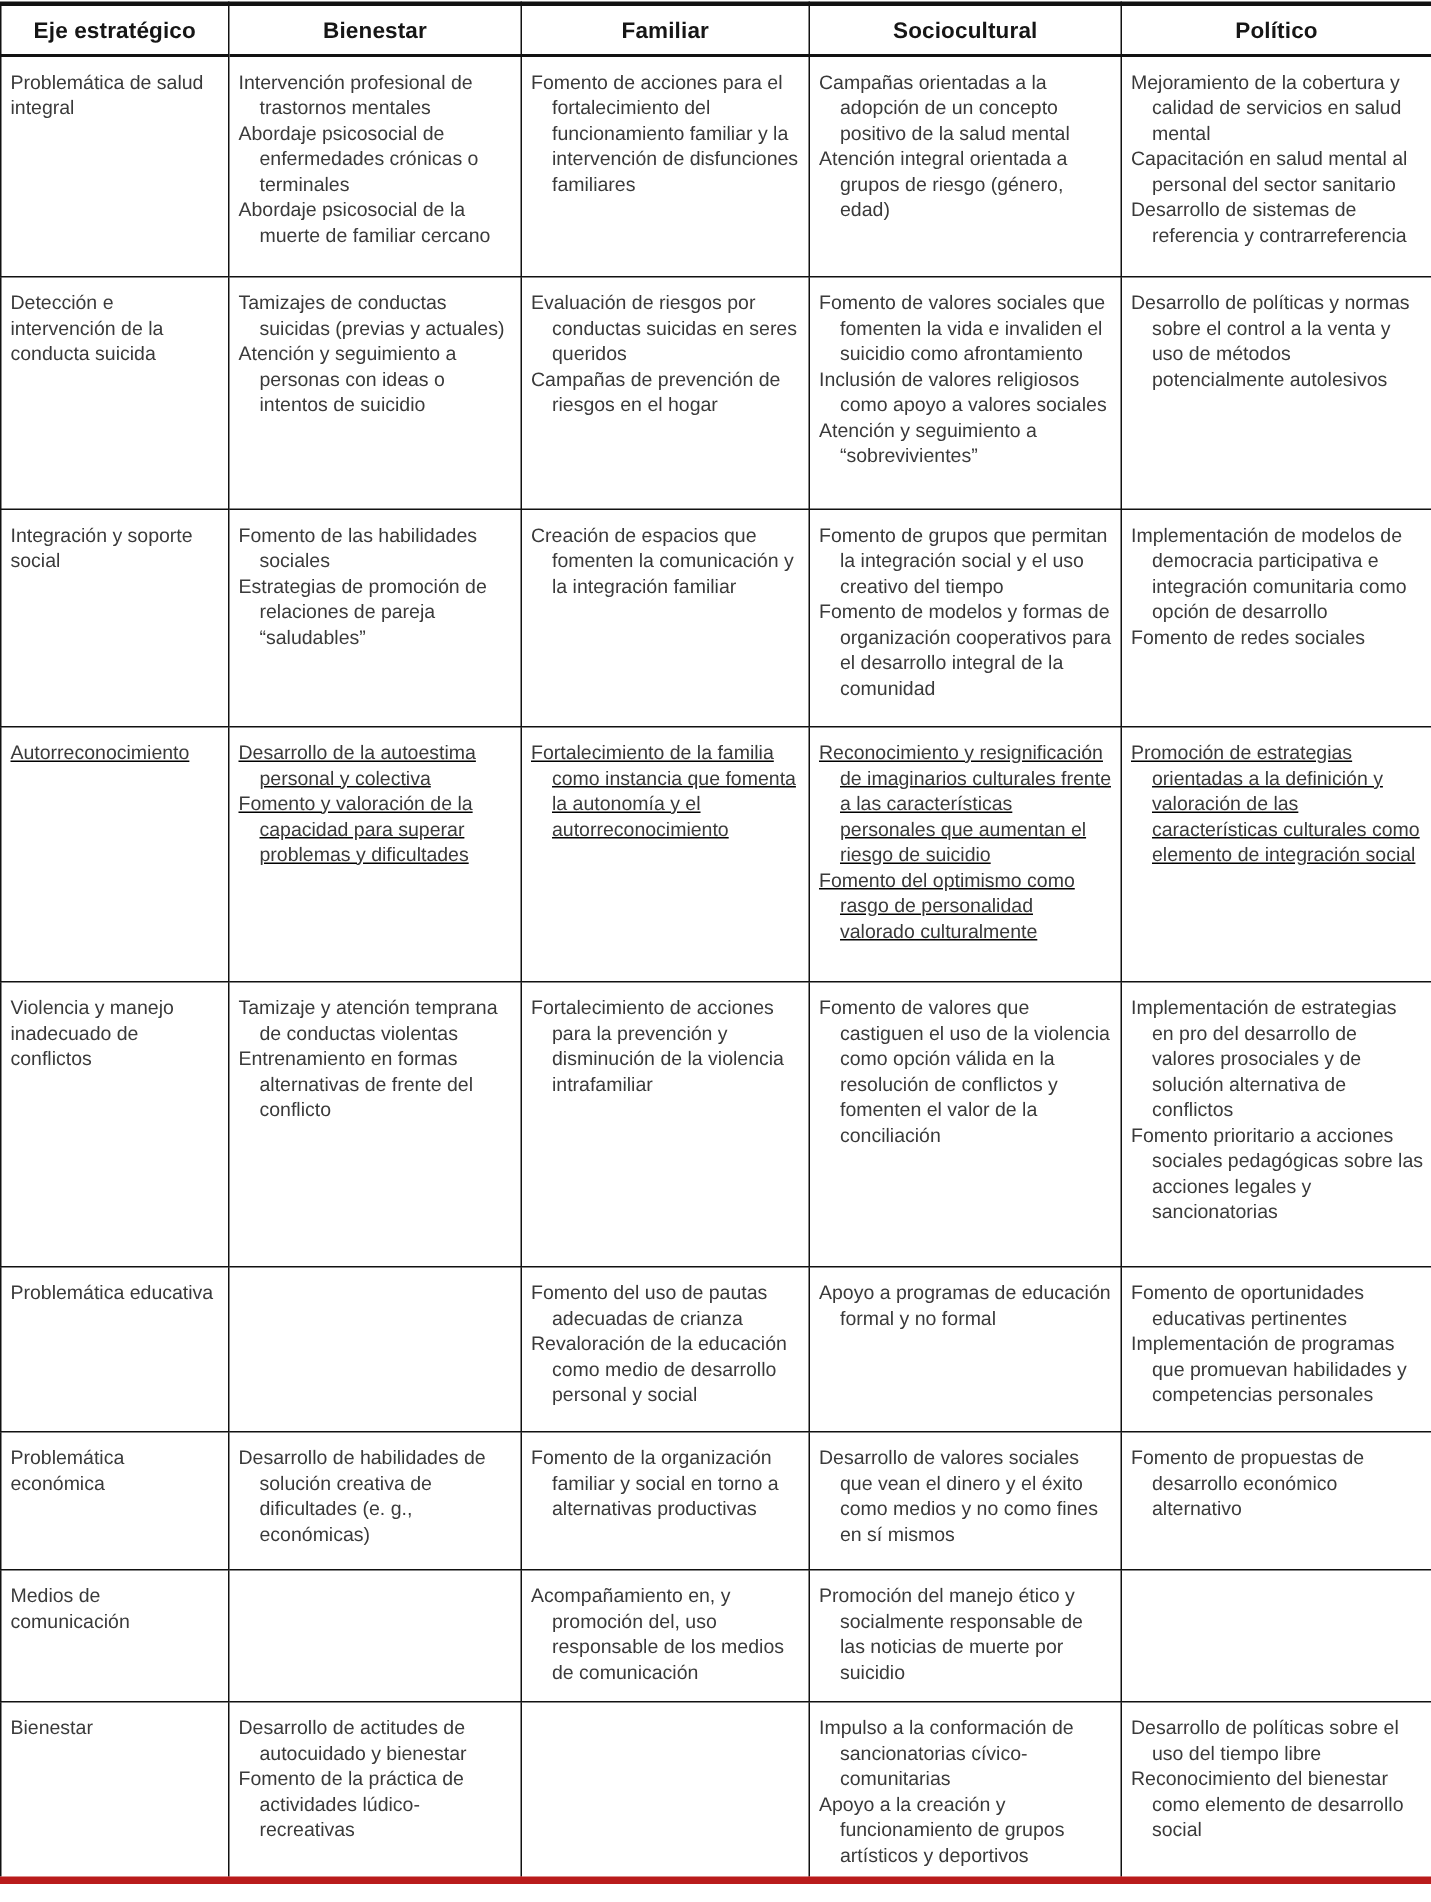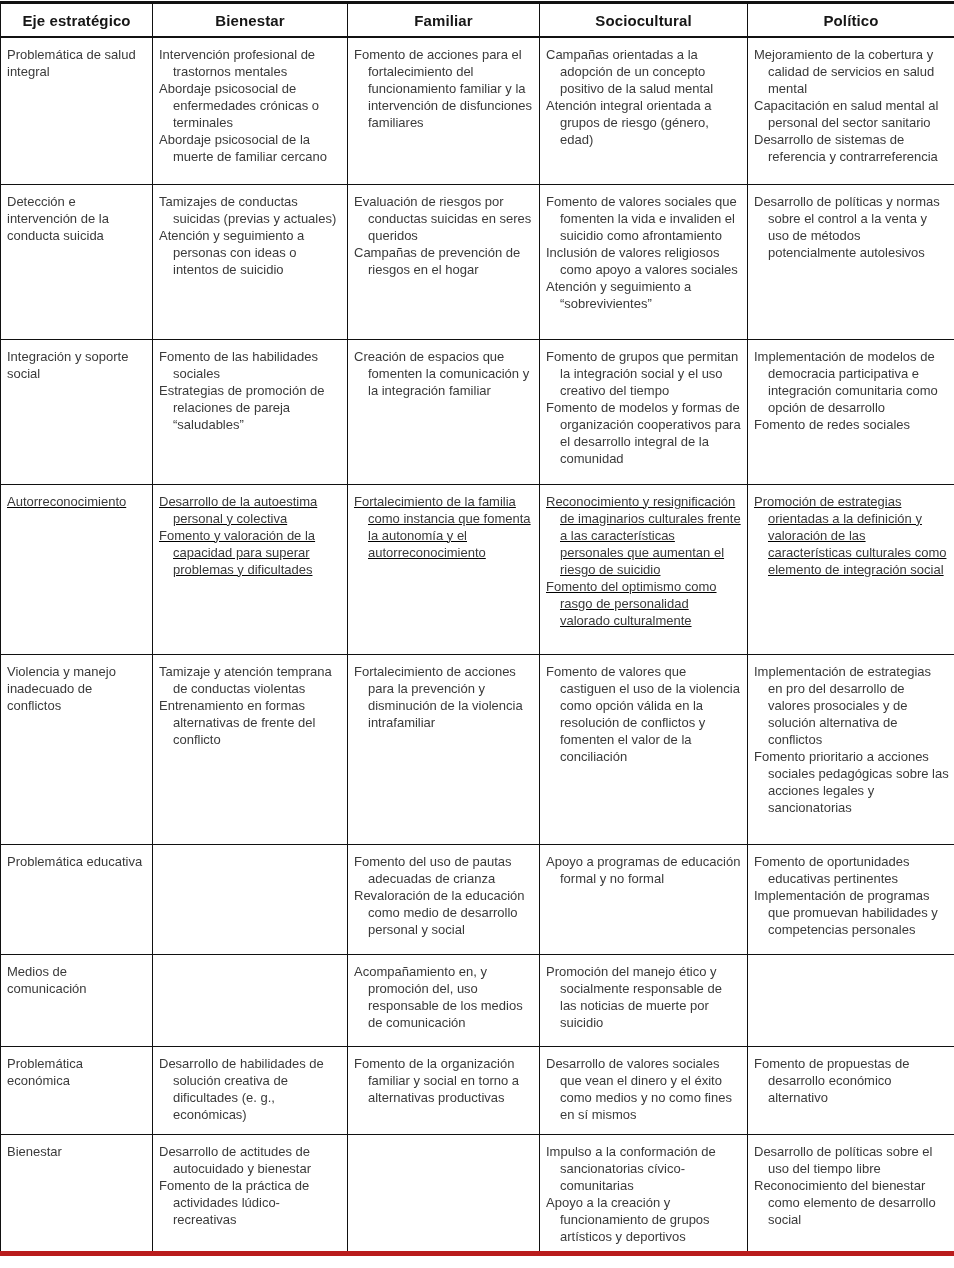--- a/index.html
+++ b/index.html
@@ -212,47 +212,47 @@
           <td>
             <p class="item">Apoyo a programas de educación formal y no formal</p>
           </td>
           <td>
             <p class="item">Fomento de oportunidades educativas pertinentes</p>
             <p class="item">Implementación de programas que promuevan habilidades y competencias personales</p>
           </td>
         </tr>
         <tr>
           <td class="eje-cell">
+            <p class="item">Problemática económica</p>
+          </td>
+          <td>
+            <p class="item">Desarrollo de habilidades de solución creativa de dificultades (e. g., económicas)</p>
+          </td>
+          <td>
+            <p class="item">Fomento de la organización familiar y social en torno a alternativas productivas</p>
+          </td>
+          <td>
+            <p class="item">Desarrollo de valores sociales que vean el dinero y el éxito como medios y no como fines en sí mismos</p>
+          </td>
+          <td>
+            <p class="item">Fomento de propuestas de desarrollo económico alternativo</p>
+          </td>
+        </tr>
+        <tr>
+          <td class="eje-cell">
             <p class="item">Medios de comunicación</p>
           </td>
           <td></td>
           <td>
             <p class="item">Acompañamiento en, y promoción del, uso responsable de los medios de comunicación</p>
           </td>
           <td>
             <p class="item">Promoción del manejo ético y socialmente responsable de las noticias de muerte por suicidio</p>
           </td>
           <td></td>
-        </tr>
-        <tr>
-          <td class="eje-cell">
-            <p class="item">Problemática económica</p>
-          </td>
-          <td>
-            <p class="item">Desarrollo de habilidades de solución creativa de dificultades (e. g., económicas)</p>
-          </td>
-          <td>
-            <p class="item">Fomento de la organización familiar y social en torno a alternativas productivas</p>
-          </td>
-          <td>
-            <p class="item">Desarrollo de valores sociales que vean el dinero y el éxito como medios y no como fines en sí mismos</p>
-          </td>
-          <td>
-            <p class="item">Fomento de propuestas de desarrollo económico alternativo</p>
-          </td>
         </tr>
         <tr>
           <td class="eje-cell">
             <p class="item">Bienestar</p>
           </td>
           <td>
             <p class="item">Desarrollo de actitudes de autocuidado y bienestar</p>
             <p class="item">Fomento de la práctica de actividades lúdico-recreativas</p>
           </td>
           <td></td>

